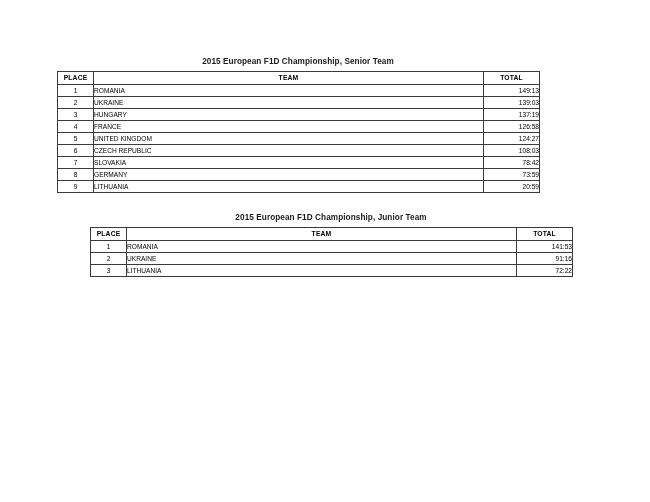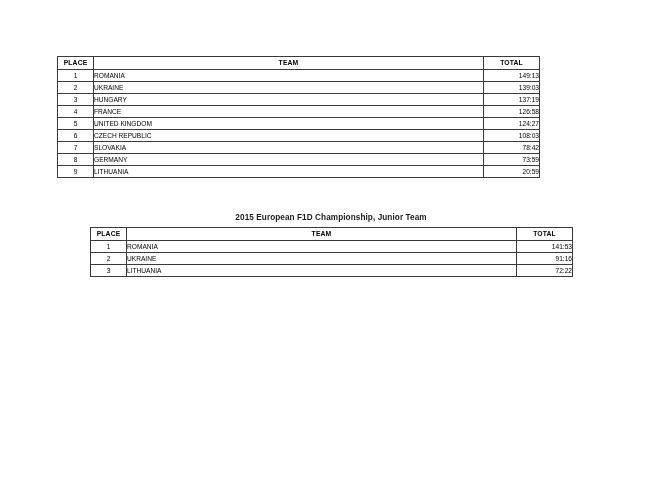--- a/index.html
+++ b/index.html
@@ -89,20 +89,21 @@
     text-align: right;
     padding-right: 4px;
   }
 </style>
 </head>
 <body>
 
 <div class="page">
 
   <div class="section" id="senior-section">
+    <div class="table-title">2015 European F1D Championship, Senior Team</div>
     <table class="results">
       <colgroup>
         <col class="c-place">
         <col class="c-team">
         <col class="c-total">
       </colgroup>
       <thead>
         <tr>
           <th>PLACE</th>
           <th>TEAM</th>

